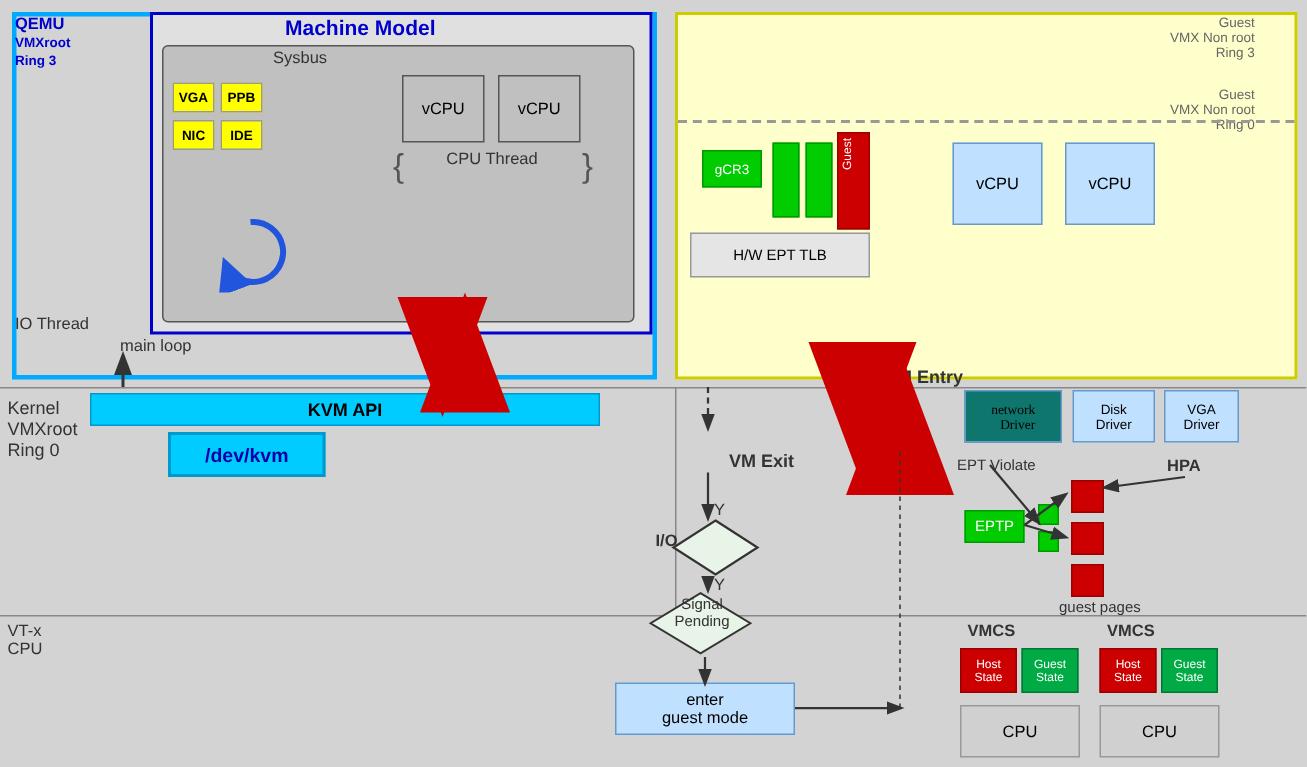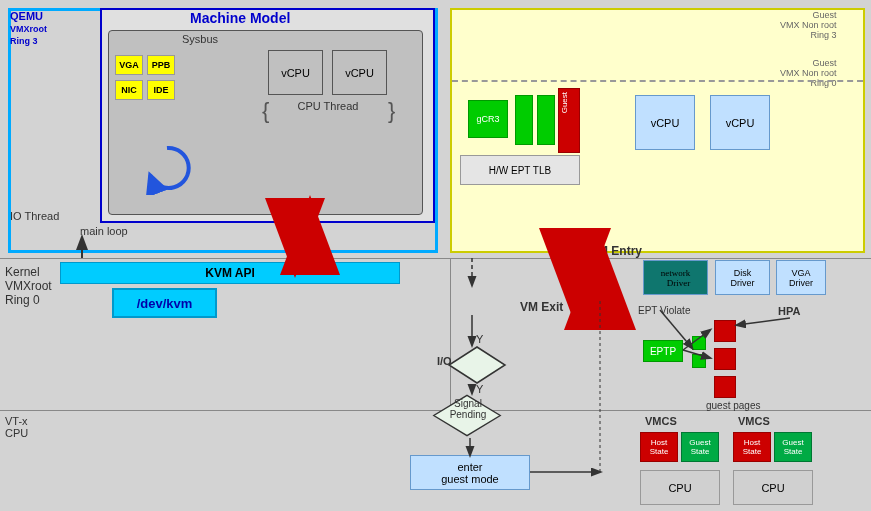--- a/index.html
+++ b/index.html
@@ -318,21 +318,21 @@
       height: 0;
       border-top: 2px dashed #999;
     }
 
     
     .gcr3-box {
       position: absolute;
       left: 468px;
       top: 100px;
       width: 40px;
-      height: 38px;
+      height: 25px;
       background: #00cc00;
       border: 1px solid #009900;
       display: flex;
       align-items: center;
       justify-content: center;
       font-size: 9px;
       color: white;
     }
 
     
@@ -424,21 +424,21 @@
       position: absolute;
       left: 590px;
       top: 244px;
       font-size: 12px;
       font-weight: bold;
       color: #333;
     }
 
     .vm-exit-label {
       position: absolute;
-      left: 520px;
+      left: 486px;
       top: 300px;
       font-size: 12px;
       font-weight: bold;
       color: #333;
     }
 
     
     .network-driver-box {
       position: absolute;
       left: 643px;

